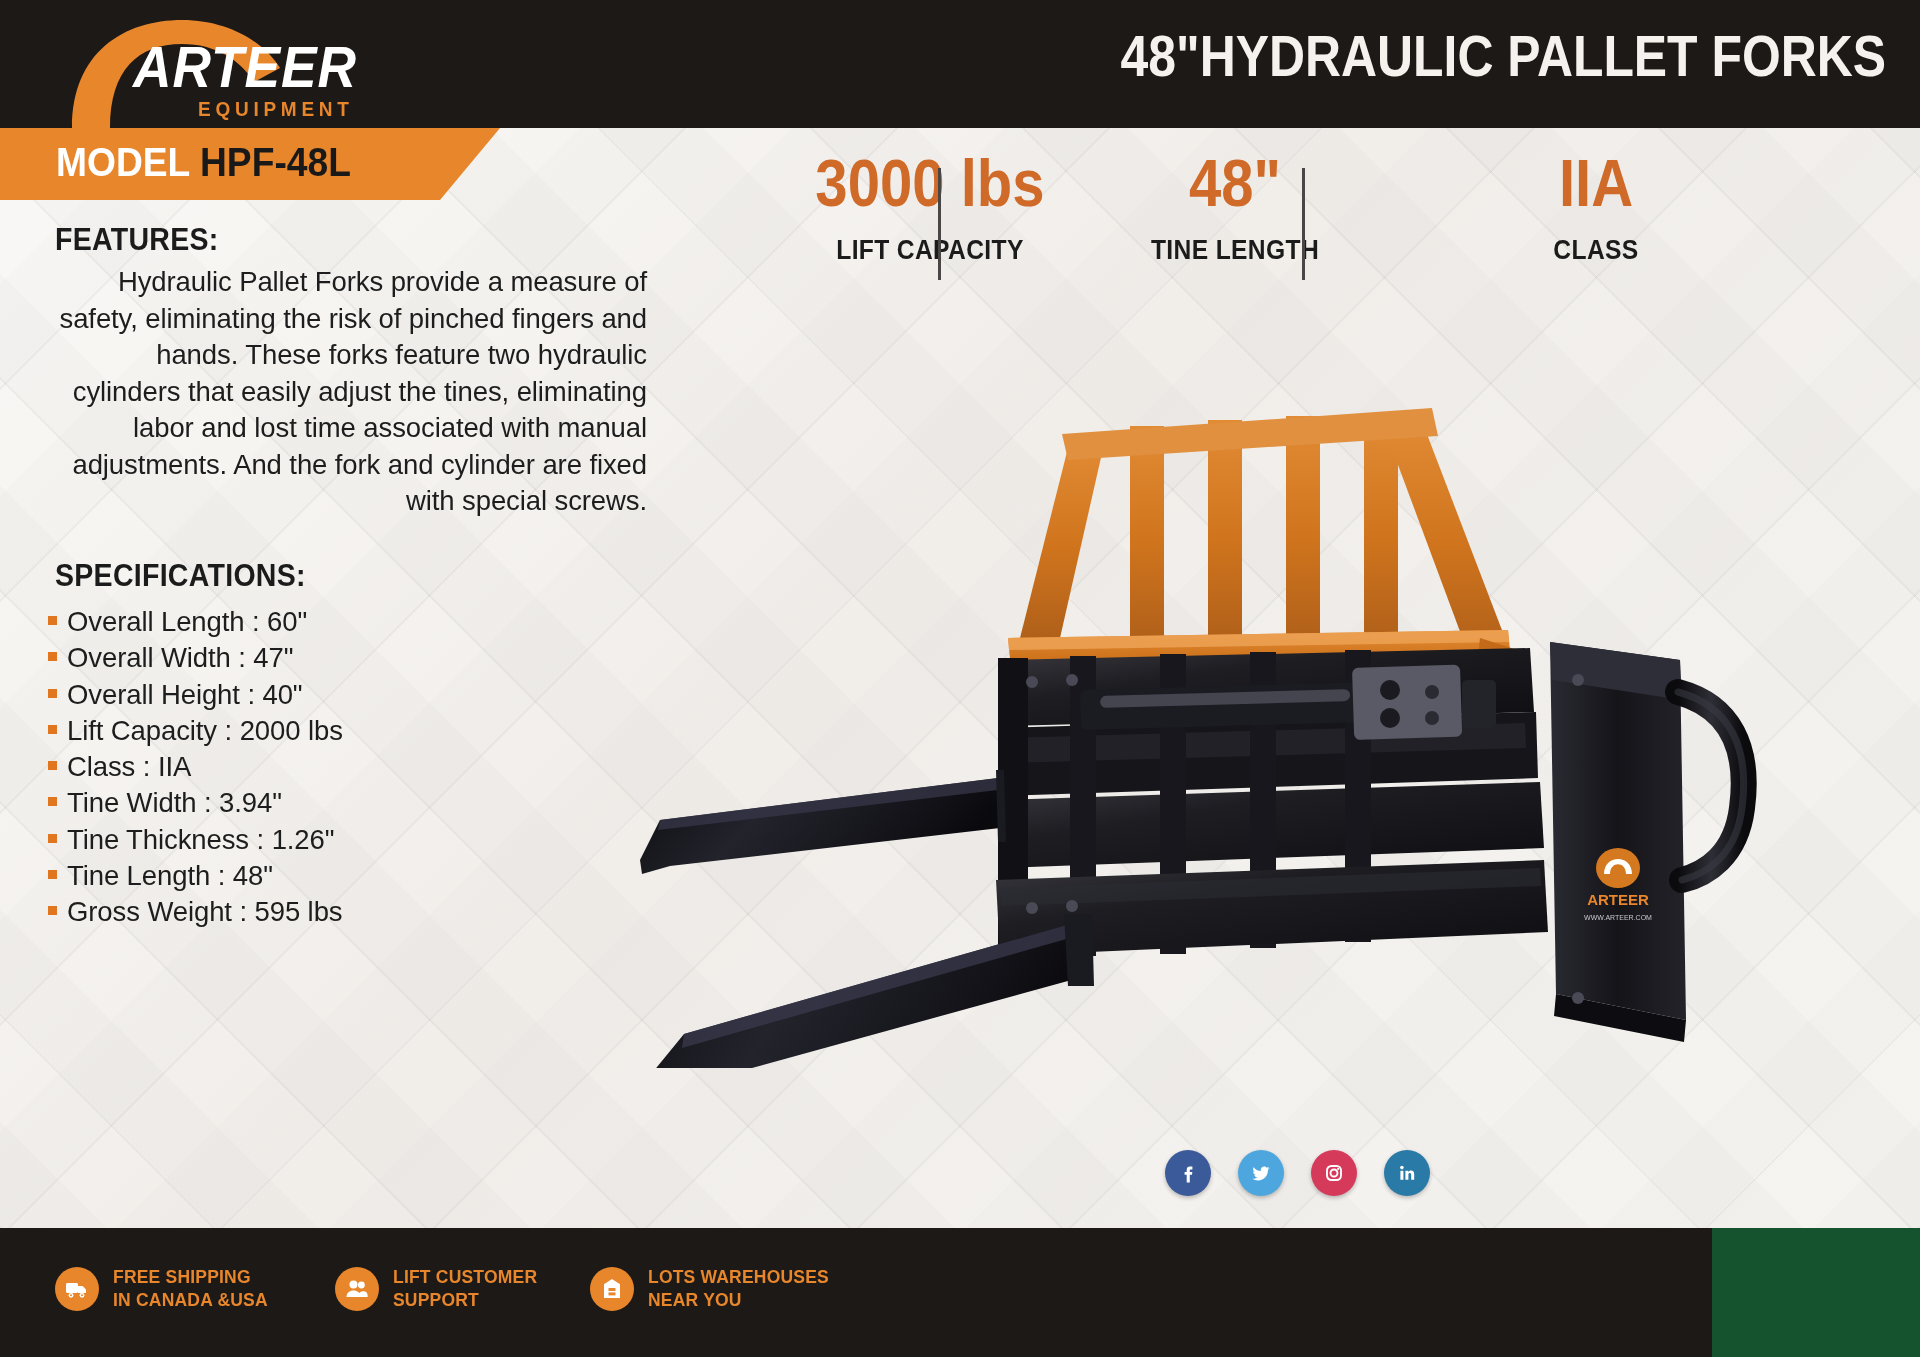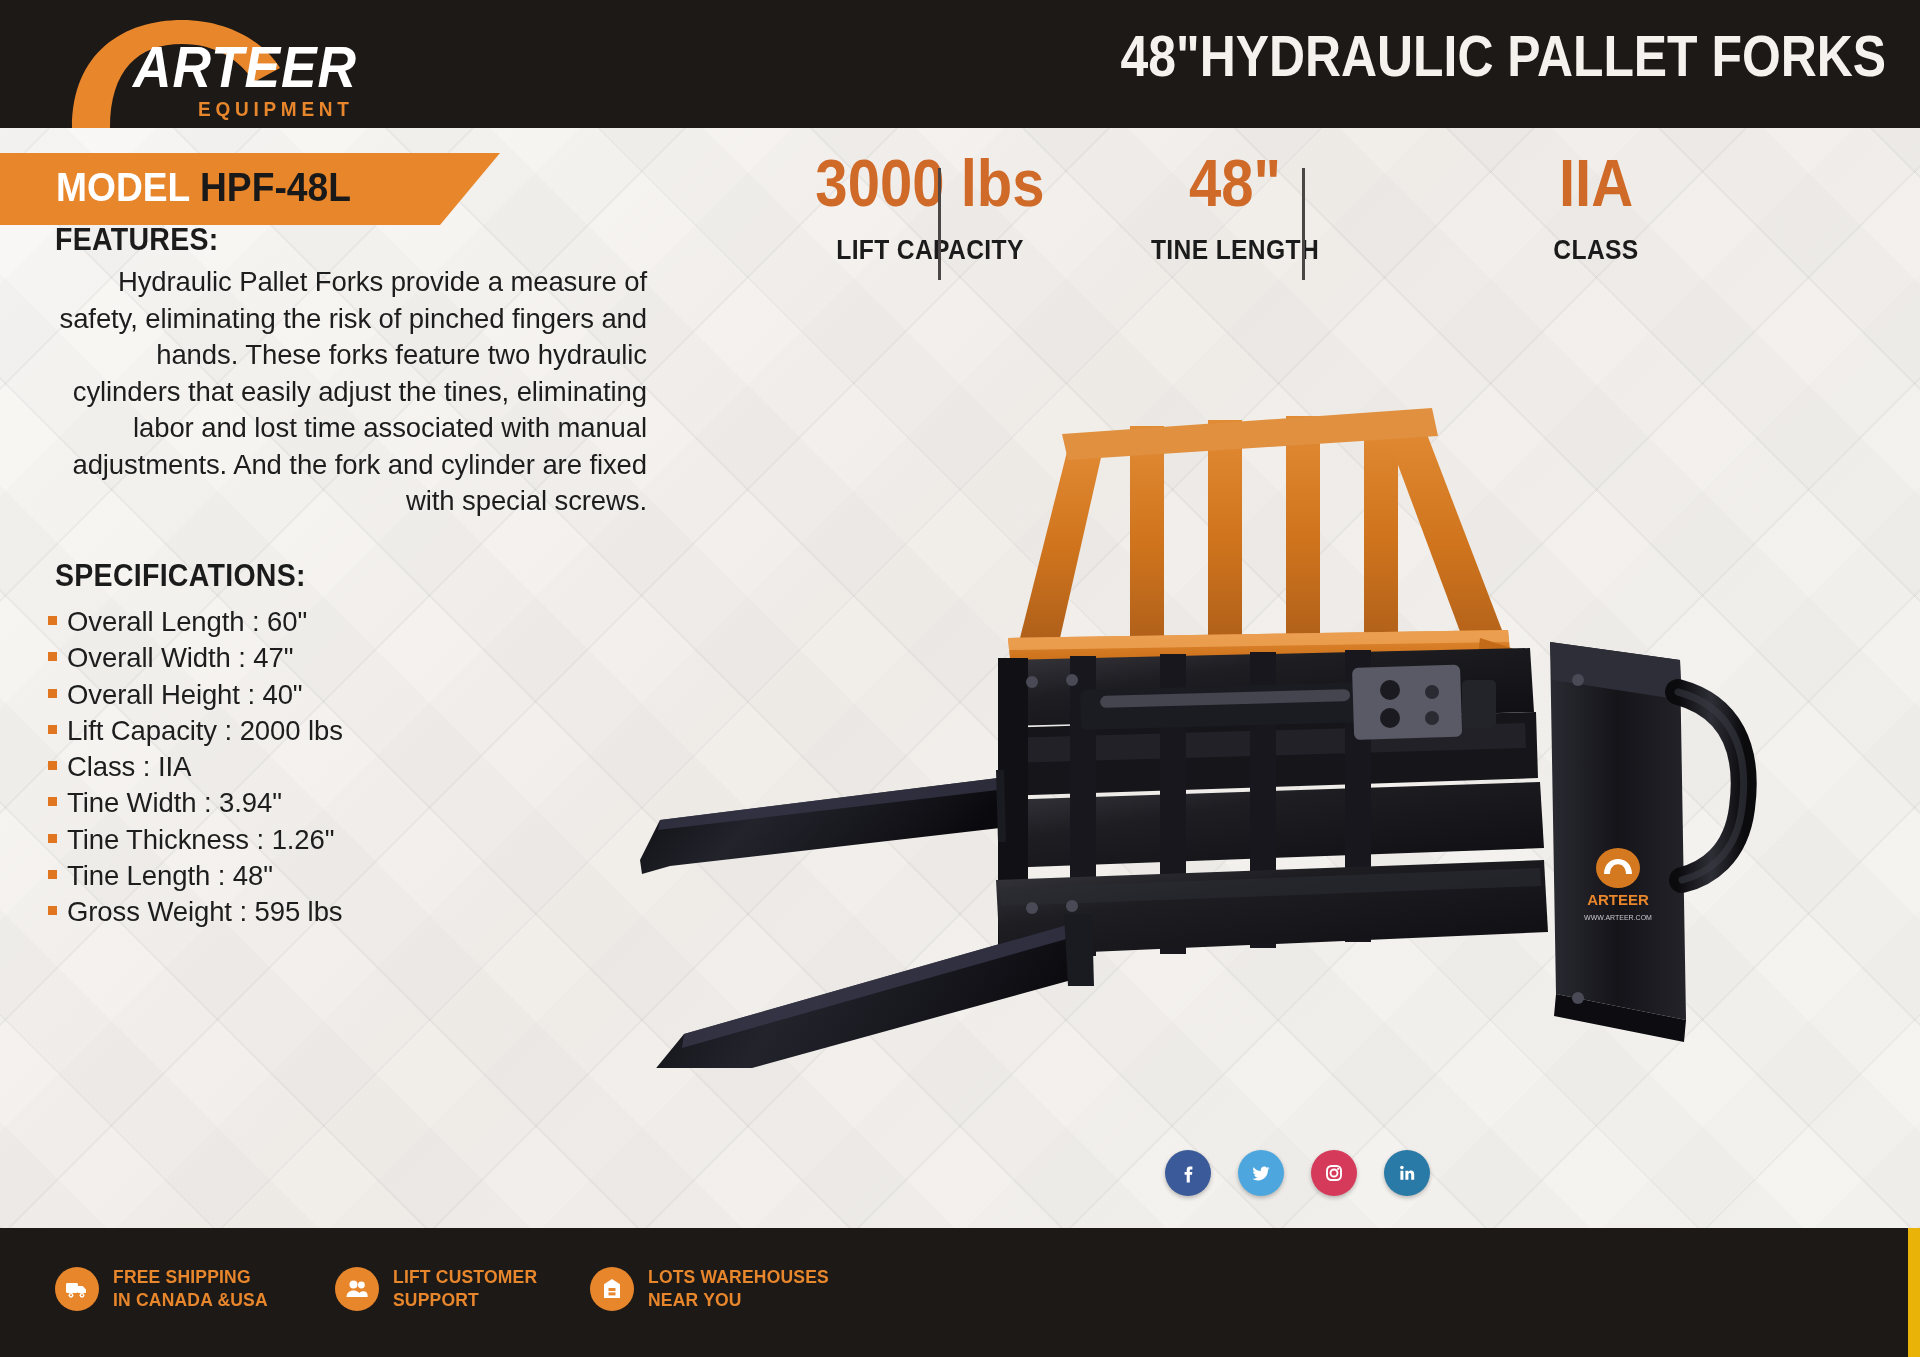--- a/index.html
+++ b/index.html
@@ -2,21 +2,21 @@
 <html><head>
 <meta charset="utf-8">
 <style>
   * { margin:0; padding:0; box-sizing:border-box; }
   html,body { width:1920px; height:1357px; }
   body {
     font-family:"Liberation Sans", sans-serif;
     background:#1c1917;
     overflow:hidden;
   }
-  .page { position:relative; width:1920px; height:1357px; background:#eab308; }
+  .page { position:relative; width:1920px; height:1357px; background:#14532d; }
 
   
   .header {
     position:absolute; left:0; top:0; width:1920px; height:128px;
     background:#1c1917;
   }
   .logo-wrap { position:absolute; left:38px; top:6px; width:400px; height:118px; }
   .logo-arc { position:absolute; left:20px; top:10px; width:230px; height:112px; }
   .logo-text {
     position:absolute; left:95px; top:32px;
@@ -58,21 +58,20 @@
     background:
       repeating-linear-gradient(-45deg, rgba(0,0,0,0.020) 0 75px, rgba(0,0,0,0) 75px 150px);
   }
 
   
   .model-banner {
     position:absolute; left:0; top:128px; width:500px; height:72px;
     background:#e8862c;
     clip-path: polygon(0 0, 500px 0, 440px 72px, 0 72px);
     z-index:5;
-    margin-top:25px;
   }
   .model-banner .mb-inner {
     position:absolute; left:56px; top:12px;
     font-weight:bold; font-size:40px; white-space:nowrap;
     transform:scaleX(0.93); transform-origin:left center;
   }
   .mb-label { color:#ffffff; }
   .mb-value { color:#191919; }
 
   
@@ -129,21 +128,21 @@
   .soc {
     width:46px; height:46px; border-radius:50%;
     display:flex; align-items:center; justify-content:center;
     color:#fff; font-weight:bold; font-size:24px;
     font-family:"Liberation Serif", serif;
     box-shadow:0 2px 4px rgba(0,0,0,0.25);
   }
 
   
   .footer {
-    position:absolute; left:0; top:1228px; width:1908px; height:129px;
+    position:absolute; left:0; top:1228px; width:1712px; height:129px;
     background:#1c1917;
   }
   .svc { position:absolute; top:38px; display:flex; align-items:center; }
   .svc-icon {
     width:44px; height:44px; border-radius:50%; background:#e8862c;
     display:flex; align-items:center; justify-content:center; flex:0 0 auto;
   }
   .svc-txt {
     margin-left:14px;
     font-family:"Liberation Sans Narrow","Liberation Sans", sans-serif;

